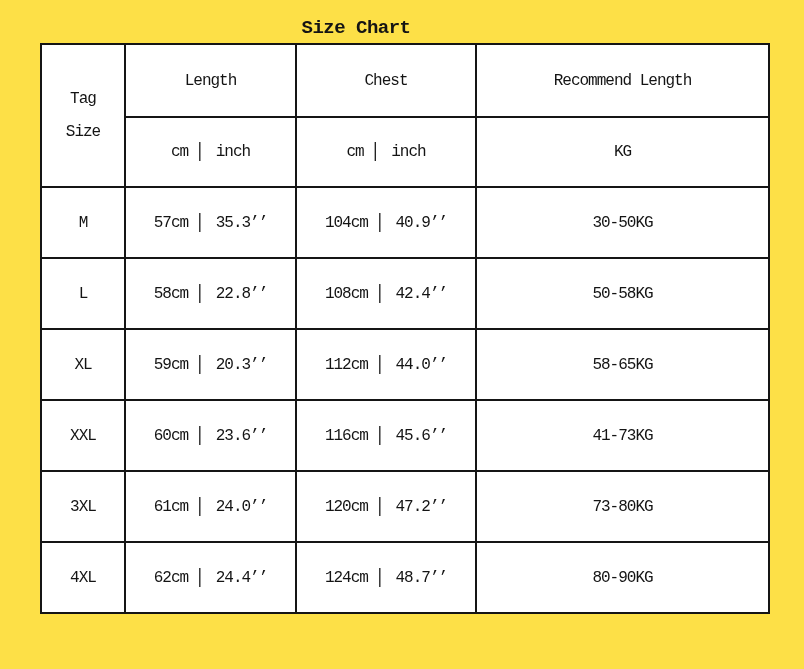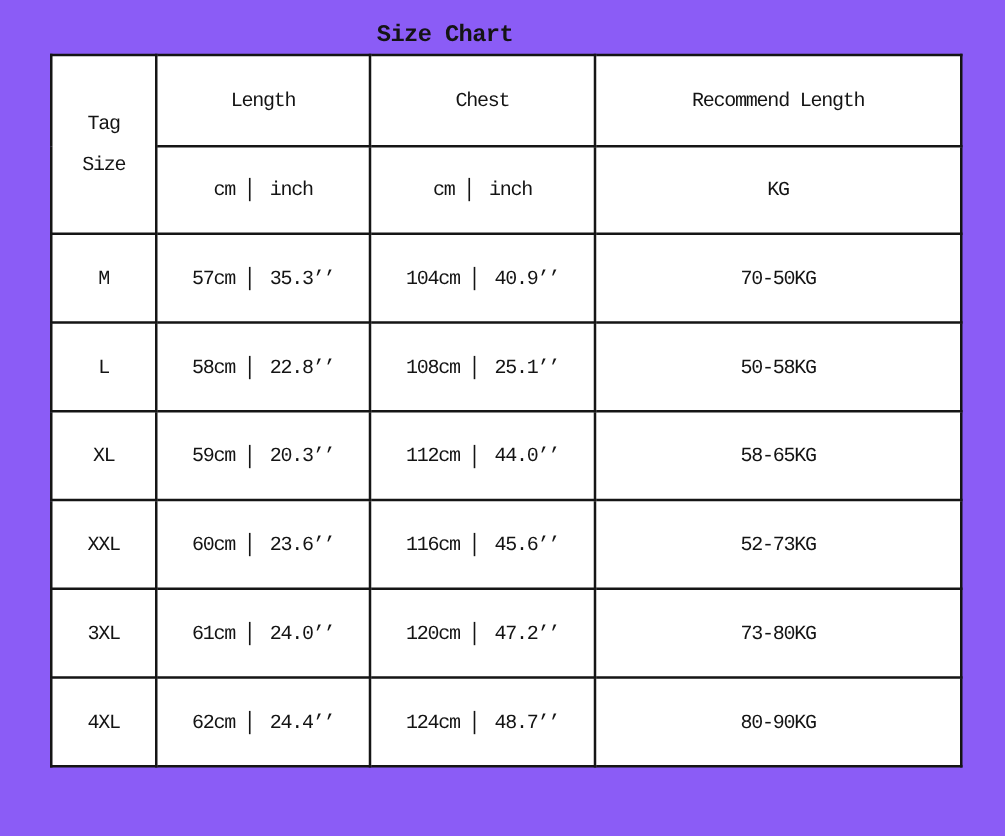--- a/index.html
+++ b/index.html
@@ -9,21 +9,21 @@
     height: 669px;
     background: #ffffff;
     overflow: hidden;
     font-family: "Liberation Mono", "DejaVu Sans Mono", monospace;
     color: #141414;
   }
   .page {
     position: relative;
     width: 804px;
     height: 669px;
-    background: #8b5cf6;
+    background: #fde047;
   }
   .title {
     position: absolute;
     top: 17px;
     left: 0;
     width: 712px;
     text-align: center;
     font-size: 19px;
     font-weight: bold;
     letter-spacing: -0.5px;
@@ -91,39 +91,39 @@
         <th><span>cm</span><span class="bar">|</span><span>inch</span></th>
         <th><span>cm</span><span class="bar">|</span><span>inch</span></th>
         <th>KG</th>
       </tr>
     </thead>
     <tbody>
       <tr>
         <td>M</td>
         <td><span>57cm</span><span class="bar">|</span><span>35.3’’</span></td>
         <td><span>104cm</span><span class="bar">|</span><span>40.9’’</span></td>
-        <td>70-50KG</td>
+        <td>30-50KG</td>
       </tr>
       <tr>
         <td>L</td>
         <td><span>58cm</span><span class="bar">|</span><span>22.8’’</span></td>
-        <td><span>108cm</span><span class="bar">|</span><span>25.1’’</span></td>
+        <td><span>108cm</span><span class="bar">|</span><span>42.4’’</span></td>
         <td>50-58KG</td>
       </tr>
       <tr>
         <td>XL</td>
         <td><span>59cm</span><span class="bar">|</span><span>20.3’’</span></td>
         <td><span>112cm</span><span class="bar">|</span><span>44.0’’</span></td>
         <td>58-65KG</td>
       </tr>
       <tr>
         <td>XXL</td>
         <td><span>60cm</span><span class="bar">|</span><span>23.6’’</span></td>
         <td><span>116cm</span><span class="bar">|</span><span>45.6’’</span></td>
-        <td>52-73KG</td>
+        <td>41-73KG</td>
       </tr>
       <tr>
         <td>3XL</td>
         <td><span>61cm</span><span class="bar">|</span><span>24.0’’</span></td>
         <td><span>120cm</span><span class="bar">|</span><span>47.2’’</span></td>
         <td>73-80KG</td>
       </tr>
       <tr>
         <td>4XL</td>
         <td><span>62cm</span><span class="bar">|</span><span>24.4’’</span></td>

